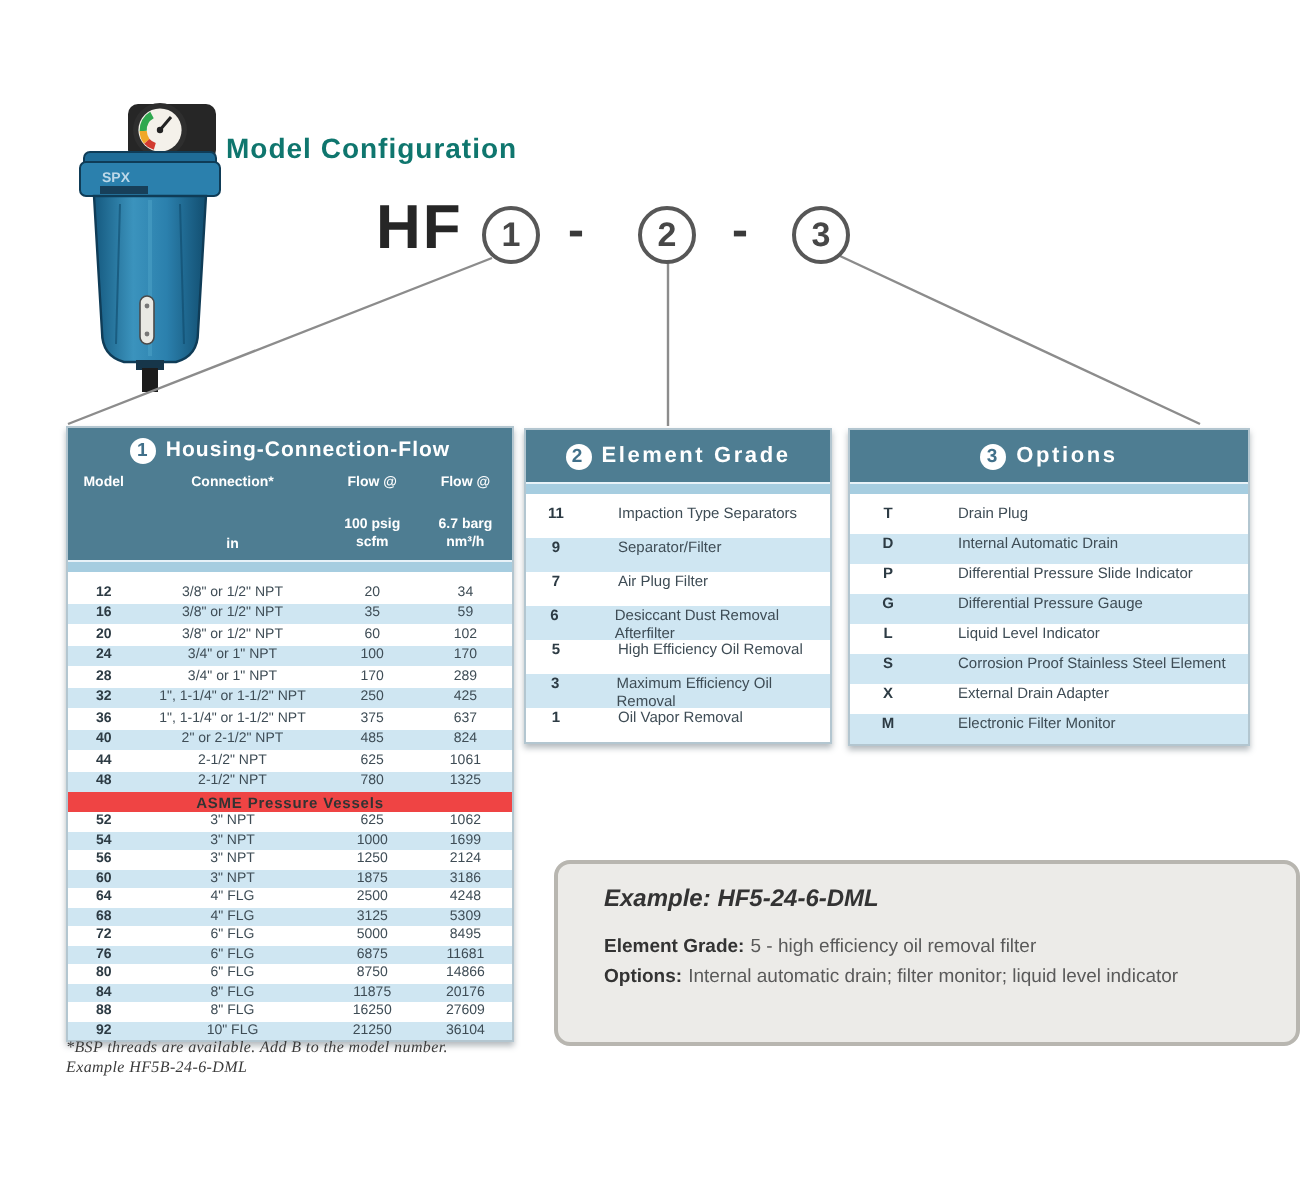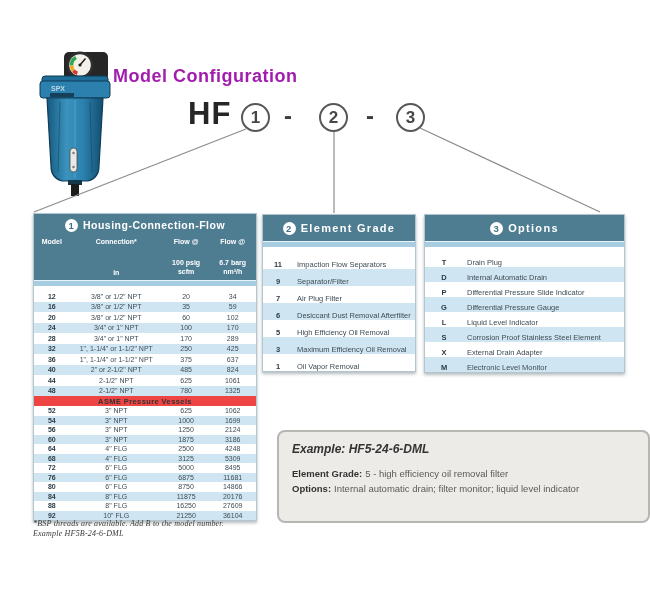--- a/index.html
+++ b/index.html
@@ -1,21 +1,21 @@
 <!DOCTYPE html>
 <html><head>
 <meta charset="utf-8">
 <style>
   html,body{margin:0;padding:0;background:#fff;}
   #canvas{position:relative;width:650px;height:601px;background:#ffffff;overflow:hidden;
           font-family:"Liberation Sans", sans-serif;}
 
   
-  .model-config{position:absolute;left:113px;top:66px;color:#a21caf;font-weight:bold;
-                font-size:18px;letter-spacing:.5px;}
+  .model-config{position:absolute;left:113px;top:66px;color:#0f766e;font-weight:bold;
+                font-size:14px;letter-spacing:.5px;}
   .hf{position:absolute;left:188px;top:96px;font-size:31px;font-weight:bold;color:#262626;
       letter-spacing:1px;}
   .pos-circle{position:absolute;width:25px;height:25px;border:2.5px solid #575757;border-radius:50%;
               color:#474747;font-weight:bold;font-size:17px;display:flex;align-items:center;
               justify-content:center;background:#fff;z-index:2;}
   #c1{left:241px;top:103px;} #c2{left:319px;top:103px;} #c3{left:396px;top:103px;}
   .dash{position:absolute;font-size:24px;font-weight:bold;color:#3a3a3a;}
   #d1{left:284px;top:102px;} #d2{left:366px;top:102px;}
   #connectors{position:absolute;left:0;top:0;z-index:1;pointer-events:none;}
   #product{position:absolute;left:30px;top:44px;}
@@ -48,34 +48,34 @@
   .r1 span:nth-child(2){width:94px;}
   .r1 span:nth-child(3){width:47px;}
   .r1 span:nth-child(4){width:47px;}
   .asme{height:10px;background:#ef4444;display:flex;align-items:center;justify-content:center;
         font-size:7.5px;font-weight:bold;color:#333;letter-spacing:.4px;}
 
   
   #t2{left:262px;top:214px;width:154px;}
   #t3{left:424px;top:214px;width:201px;}
   #t2 .thead,#t3 .thead{height:26px;font-size:11px;font-weight:bold;letter-spacing:1.3px;}
-  .r2,.r3{display:flex;align-items:flex-end;font-size:7.5px;color:#3e4c55;}
+  .r2,.r3{display:flex;align-items:flex-start;font-size:7.5px;color:#3e4c55;gap:12px;}
   .r2{height:17px;} .r3{height:15px;}
   .r2.alt,.r3.alt{background:#cfe6f2;}
   .r2 .code{width:30px;text-align:center;font-weight:bold;color:#2d3b44;}
   .r3 .code{width:38px;text-align:center;font-weight:bold;color:#2d3b44;}
   .r2 .lbl,.r3 .lbl{margin-left:4px;}
 
   
   .footnote{position:absolute;left:33px;top:519px;font-size:8px;font-style:italic;color:#3a3a3a;
             line-height:9.5px;letter-spacing:.2px;font-family:Liberation Serif, serif;}
 
   
   .example{position:absolute;left:277px;top:430px;width:373px;height:93px;background:#ecebe8;
-           border:2px solid #b8b6b0;border-radius:8px;box-sizing:border-box;padding:10px 13px;}
+           border:2px solid #b8b6b0;border-radius:8px;box-sizing:border-box;padding:10px 23px;}
   .ex-title{font-style:italic;font-weight:bold;font-size:12px;color:#333;}
   .ex-lines{margin-top:10px;font-size:9.5px;color:#5a5a5a;line-height:15px;}
   .ex-label{font-weight:bold;color:#333;margin-right:3px;}
 </style>
 </head>
 <body>
 
 <div id="canvas">
 
   <svg id="connectors" width="650" height="601">
@@ -301,21 +301,21 @@
   <div class="card" id="t2">
     <div class="thead">
       <span class="hcirc">2</span>
       <span>Element Grade</span>
     </div>
     <div class="strip"></div>
     <div class="gap"></div>
     <div>
         <div class="r2">
           <span class="code">11</span>
-          <span class="lbl">Impaction Flow Separators</span>
+          <span class="lbl">Impaction Type Separators</span>
         </div>
         <div class="r2 alt">
           <span class="code">9</span>
           <span class="lbl">Separator/Filter</span>
         </div>
         <div class="r2">
           <span class="code">7</span>
           <span class="lbl">Air Plug Filter</span>
         </div>
         <div class="r2 alt">
@@ -368,21 +368,21 @@
         <div class="r3 alt">
           <span class="code">S</span>
           <span class="lbl">Corrosion Proof Stainless Steel Element</span>
         </div>
         <div class="r3">
           <span class="code">X</span>
           <span class="lbl">External Drain Adapter</span>
         </div>
         <div class="r3 alt">
           <span class="code">M</span>
-          <span class="lbl">Electronic Level Monitor</span>
+          <span class="lbl">Electronic Filter Monitor</span>
         </div>
       </div>
   </div>
 
   <div class="footnote">
     <div>*BSP threads are available. Add B to the model number.</div>
     <div>Example HF5B-24-6-DML</div>
   </div>
 
   <div class="example">

